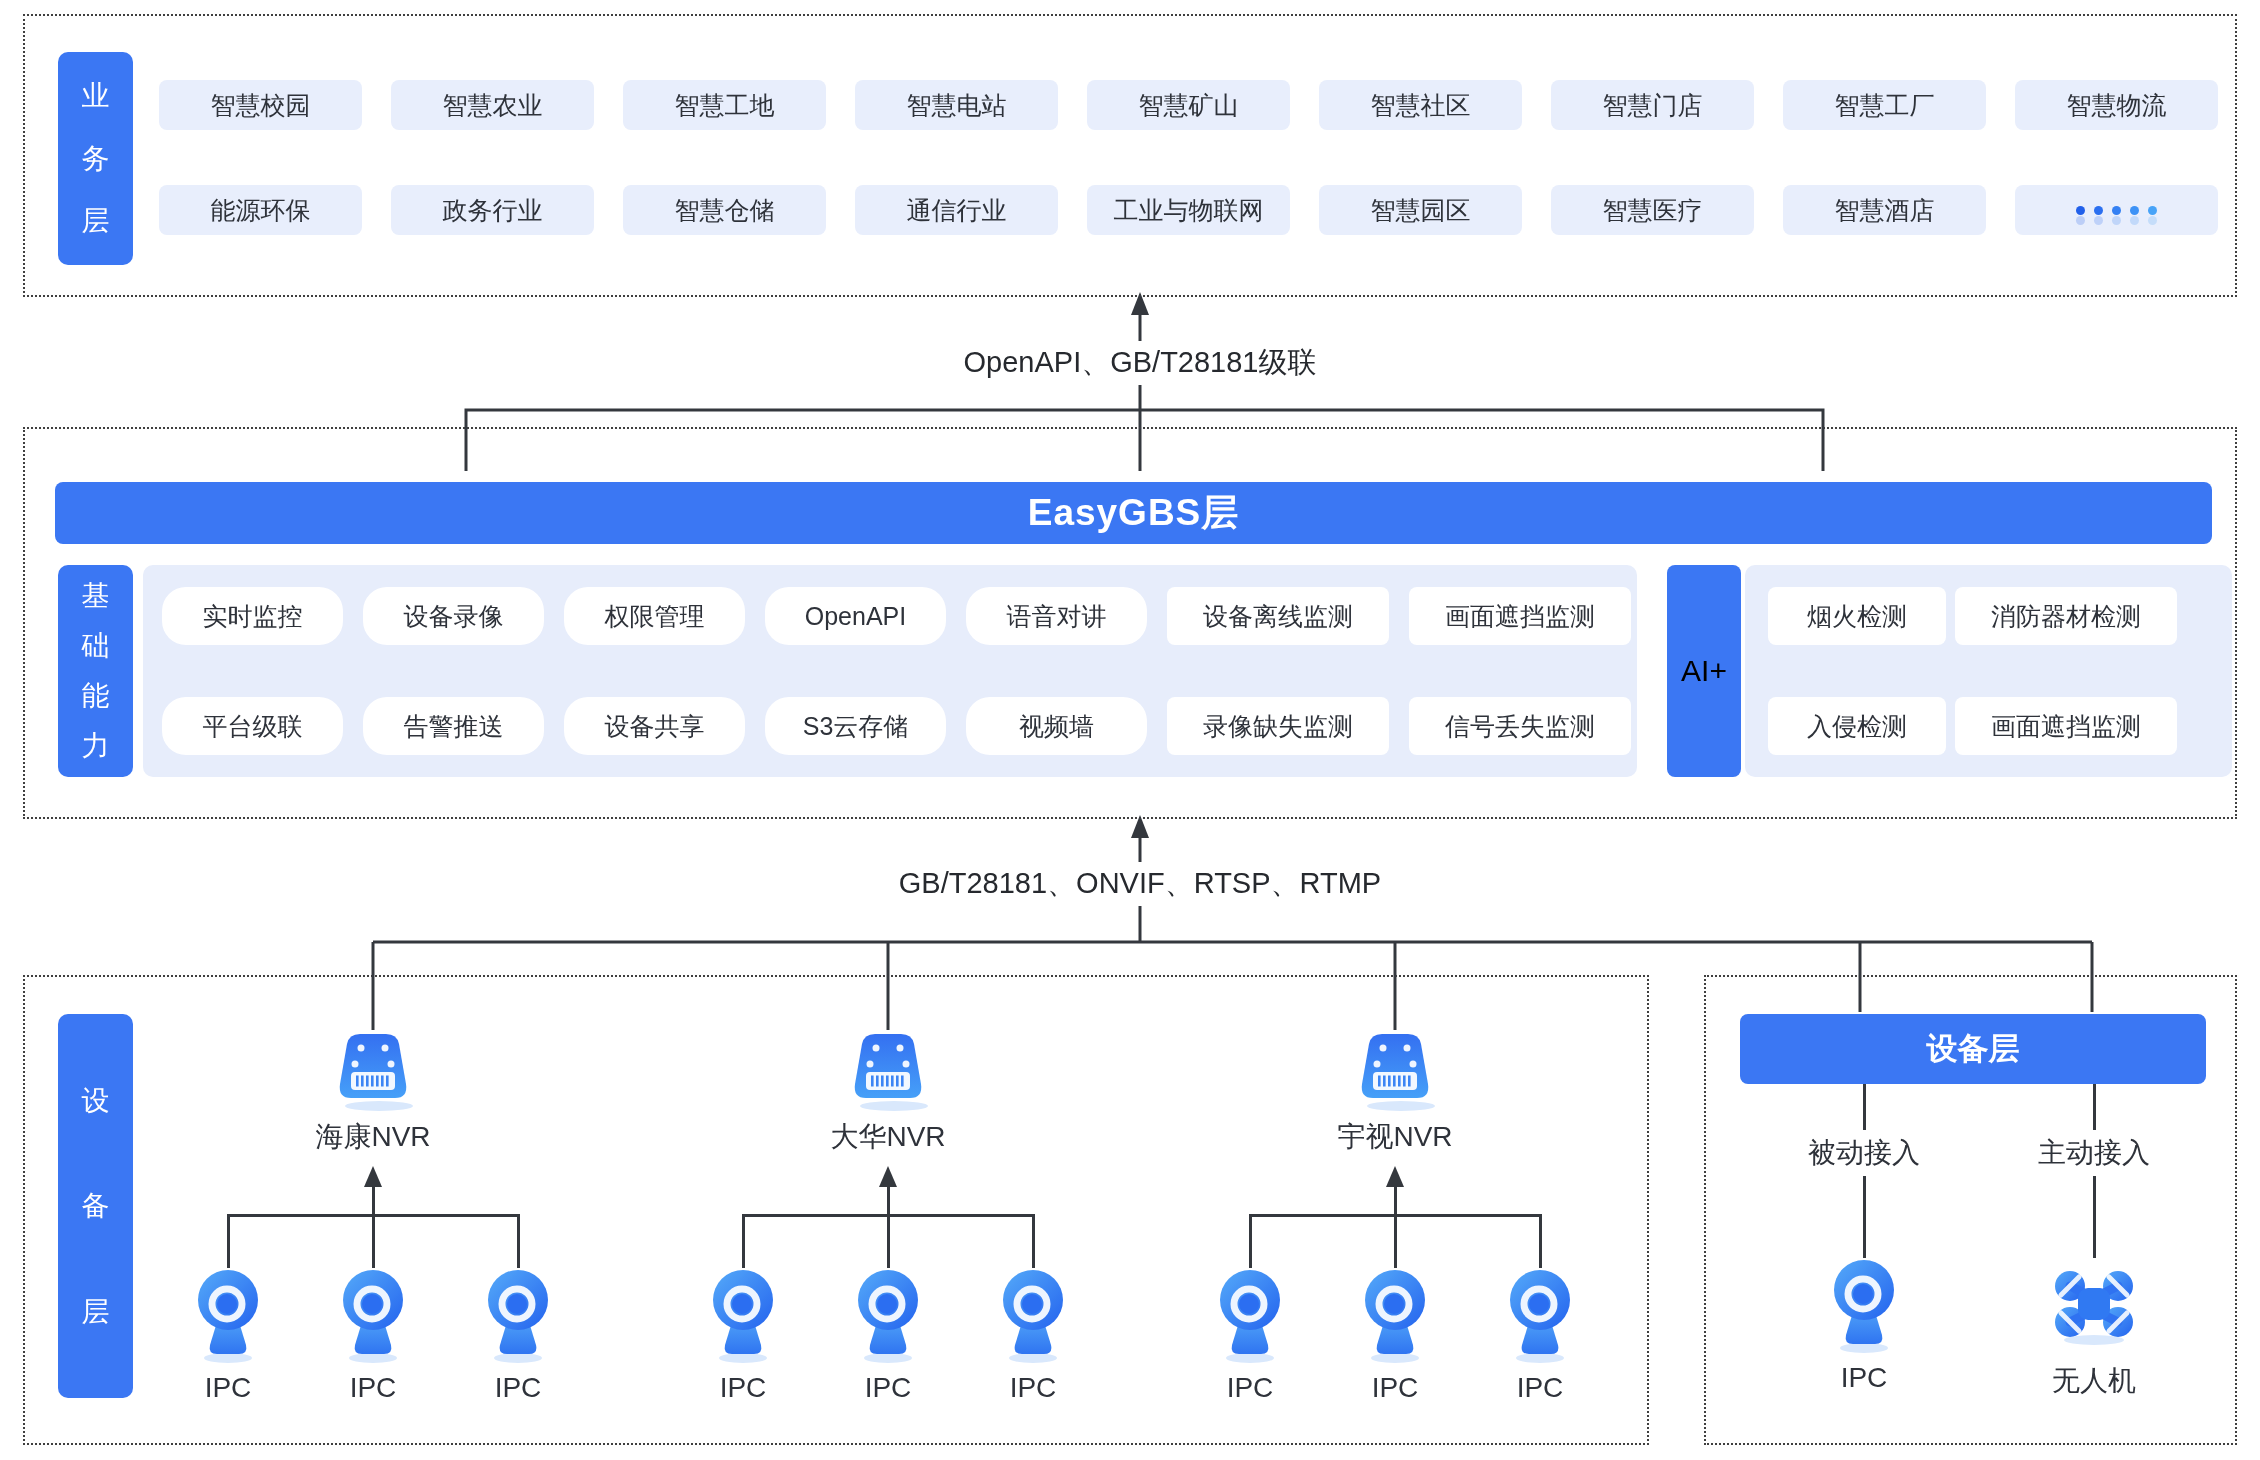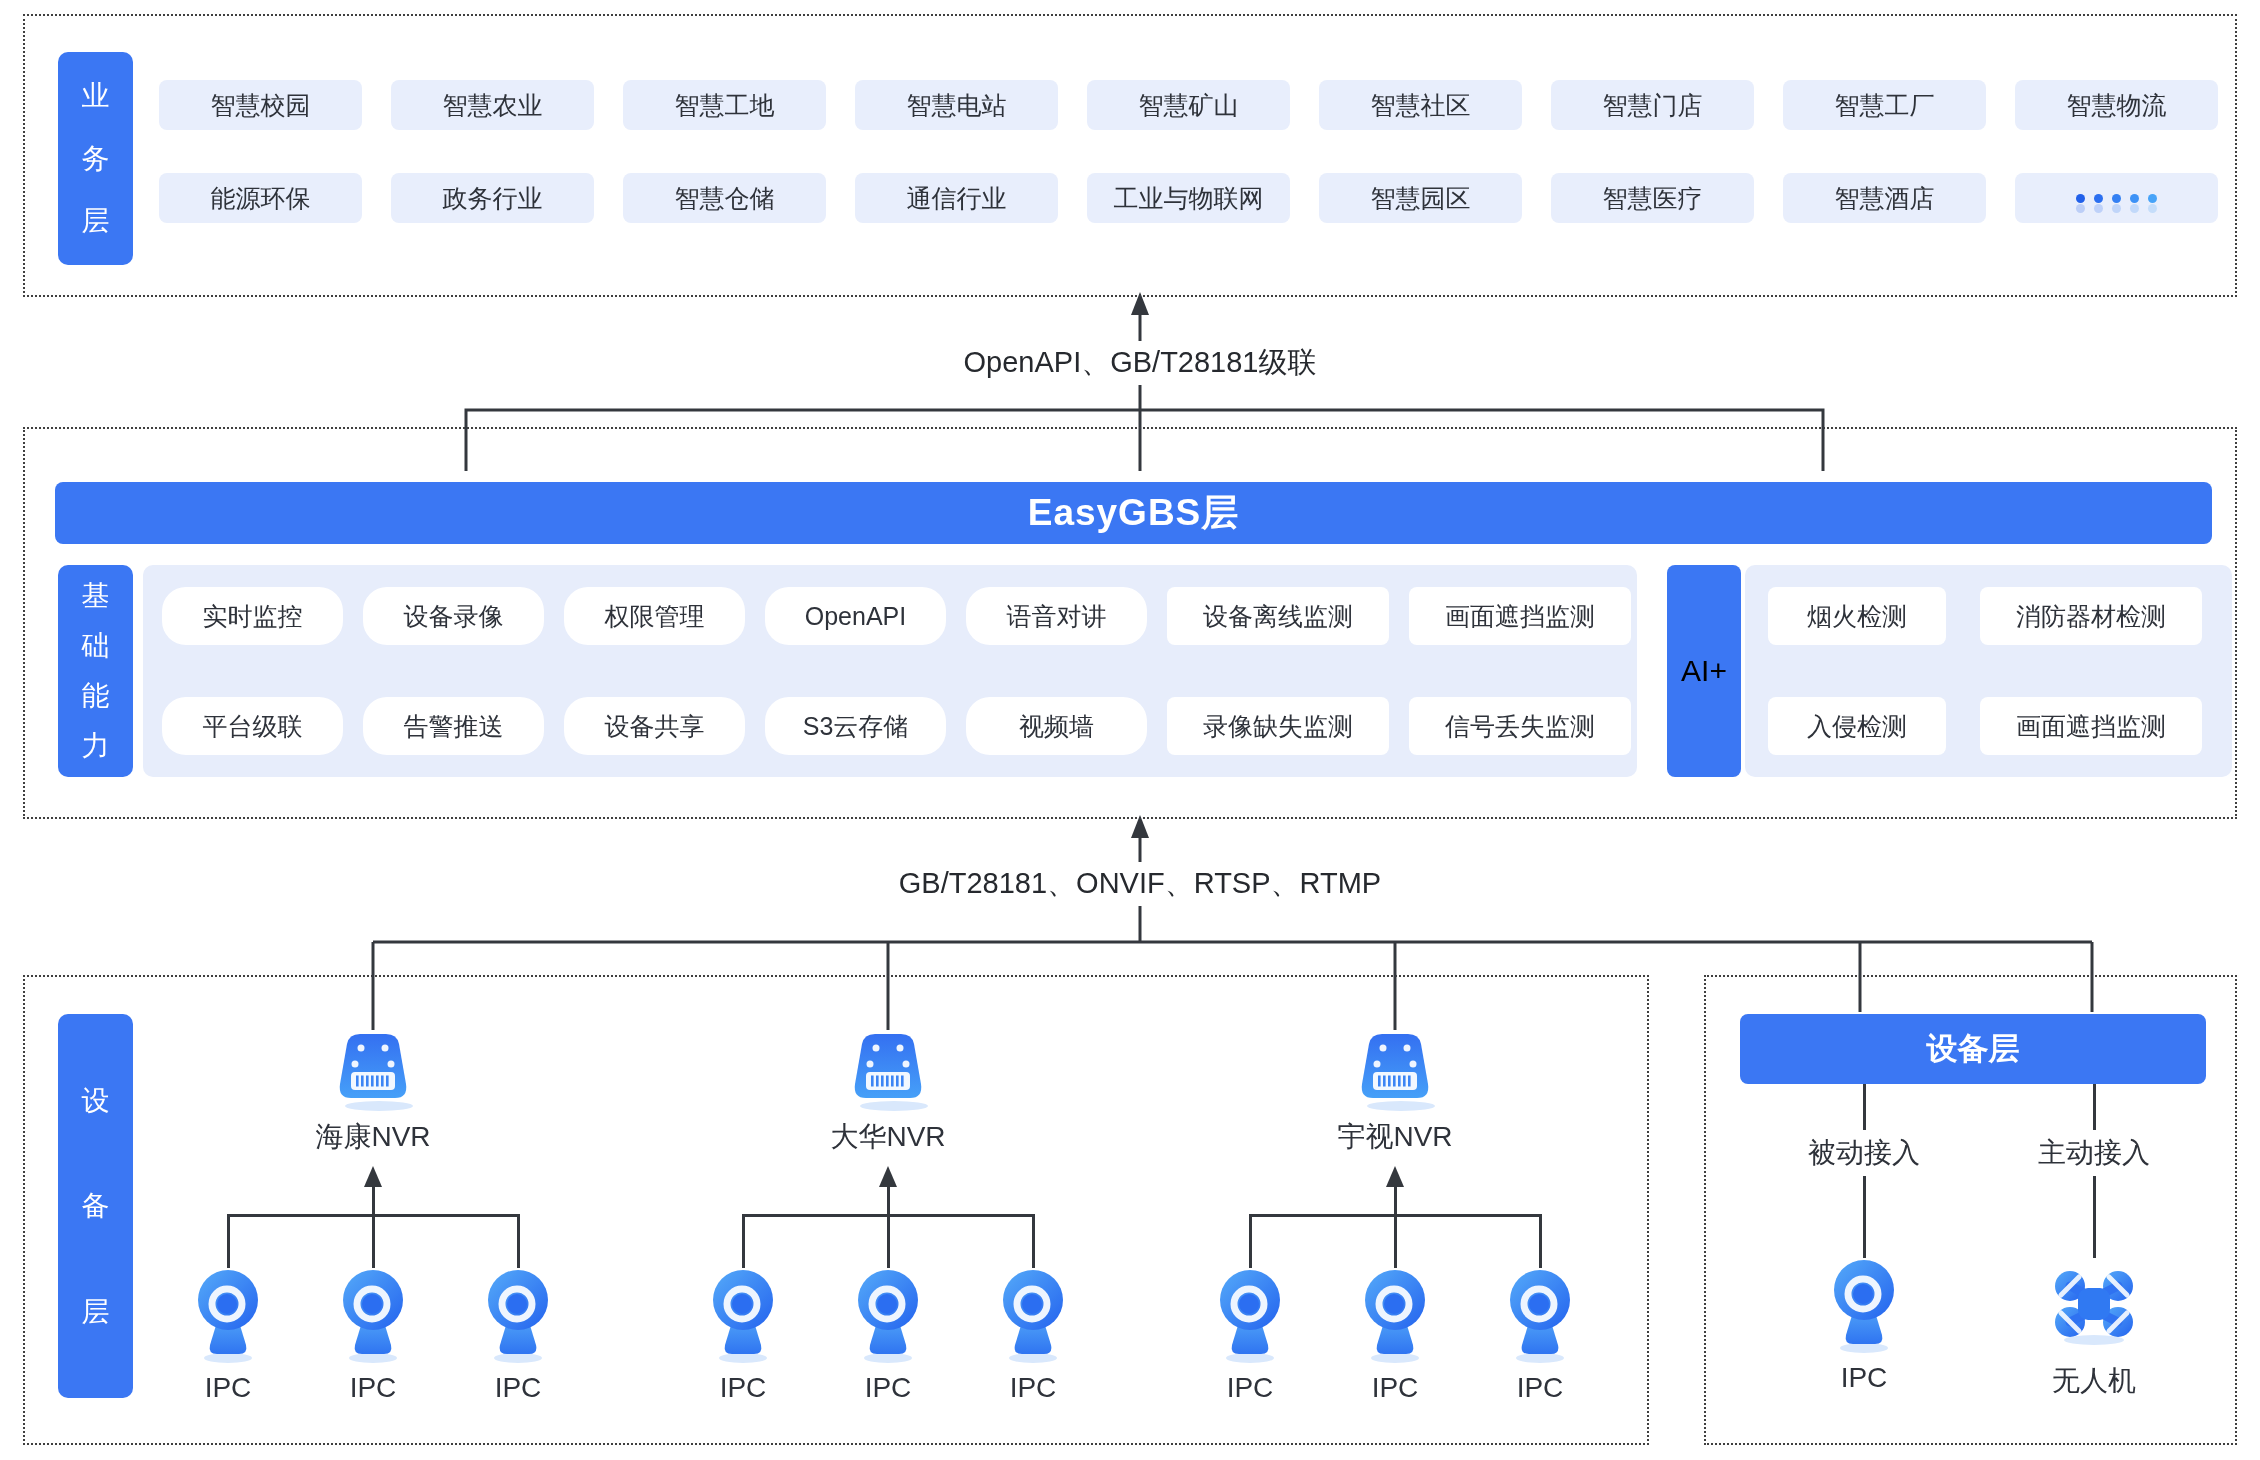--- a/index.html
+++ b/index.html
@@ -39,21 +39,21 @@
     color:#fff;font-size:37px;font-weight:bold;letter-spacing:1px;z-index:3;
   }
   .panel{position:absolute;background:#e7edfb;border-radius:10px;}
   .cap-row{position:absolute;display:flex;gap:20px;}
   .chip-cap{
     height:58px;background:#fff;border-radius:8px;
     display:flex;align-items:center;justify-content:center;
     font-size:25px;font-weight:500;color:#2e323a;white-space:nowrap;
   }
   .w-n{width:181px;border-radius:24px;} .w-w{width:222px;}
-  .ai-row{position:absolute;display:flex;gap:34px;}
+  .ai-row{position:absolute;display:flex;gap:9px;}
   .w-ai-n{width:178px;} .w-ai-w{width:222px;}
   .ai-block{
     position:absolute;left:1667px;top:565px;width:74px;height:212px;border-radius:8px;
     display:flex;align-items:center;justify-content:center;color:#000000;font-size:30px;font-weight:500;
   }
   #connector-svg{position:absolute;left:0;top:0;z-index:2;}
   .nvr-group{position:absolute;top:1012px;width:360px;height:410px;z-index:3;}
   .nvr-icon{position:absolute;left:132px;top:16px;width:96px;height:84px;}
   .nvr-label{position:absolute;left:0;right:0;top:106px;height:40px;text-align:center;font-size:28px;font-weight:500;color:#2e323a;}
   .arrow-head{position:absolute;left:171px;top:154px;width:0;height:0;
@@ -109,21 +109,21 @@
       <div class="chip-biz">智慧校园</div>
       <div class="chip-biz">智慧农业</div>
       <div class="chip-biz">智慧工地</div>
       <div class="chip-biz">智慧电站</div>
       <div class="chip-biz">智慧矿山</div>
       <div class="chip-biz">智慧社区</div>
       <div class="chip-biz">智慧门店</div>
       <div class="chip-biz">智慧工厂</div>
       <div class="chip-biz">智慧物流</div>
     </div>
-  <div class="biz-grid" id="biz-row2" style="top:173px;border-radius:16px;">
+  <div class="biz-grid" id="biz-row2" style="top:185px;border-radius:16px;">
       <div class="chip-biz">能源环保</div>
       <div class="chip-biz">政务行业</div>
       <div class="chip-biz">智慧仓储</div>
       <div class="chip-biz">通信行业</div>
       <div class="chip-biz">工业与物联网</div>
       <div class="chip-biz">智慧园区</div>
       <div class="chip-biz">智慧医疗</div>
       <div class="chip-biz">智慧酒店</div>
       <div class="chip-biz dots-chip">
         <span class="dot"></span>

